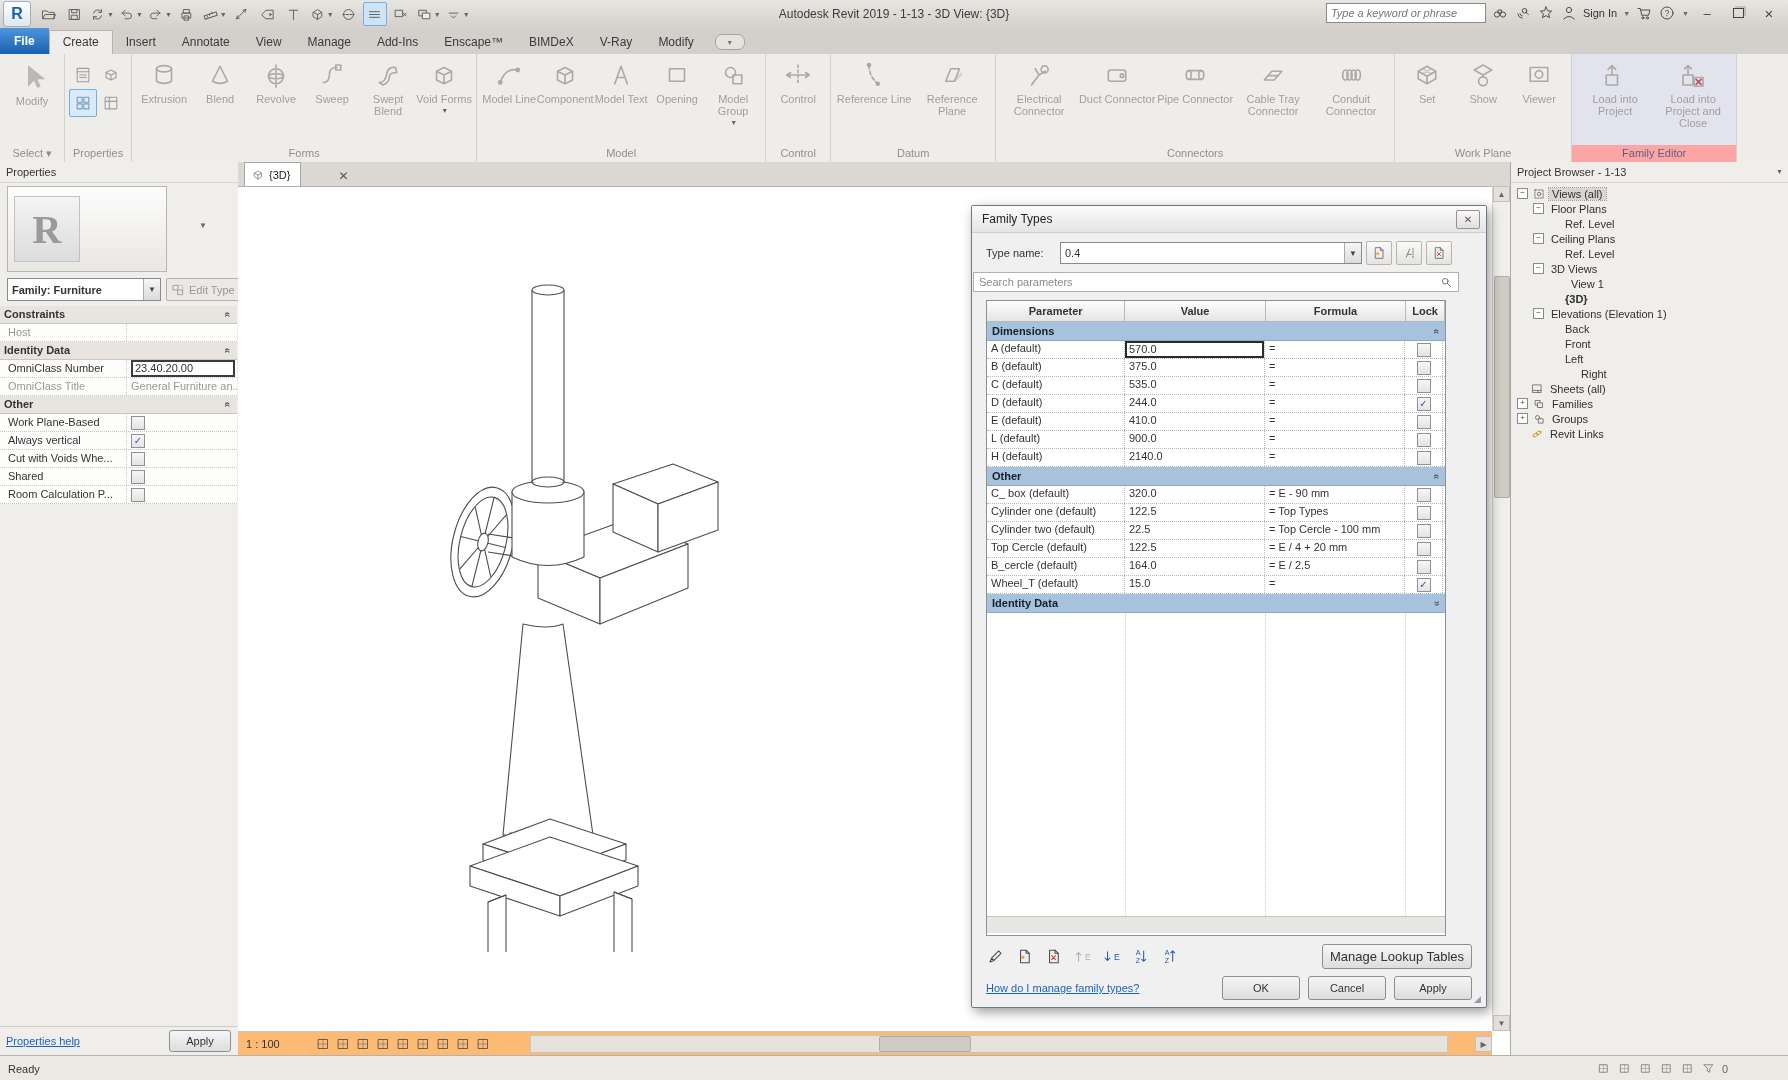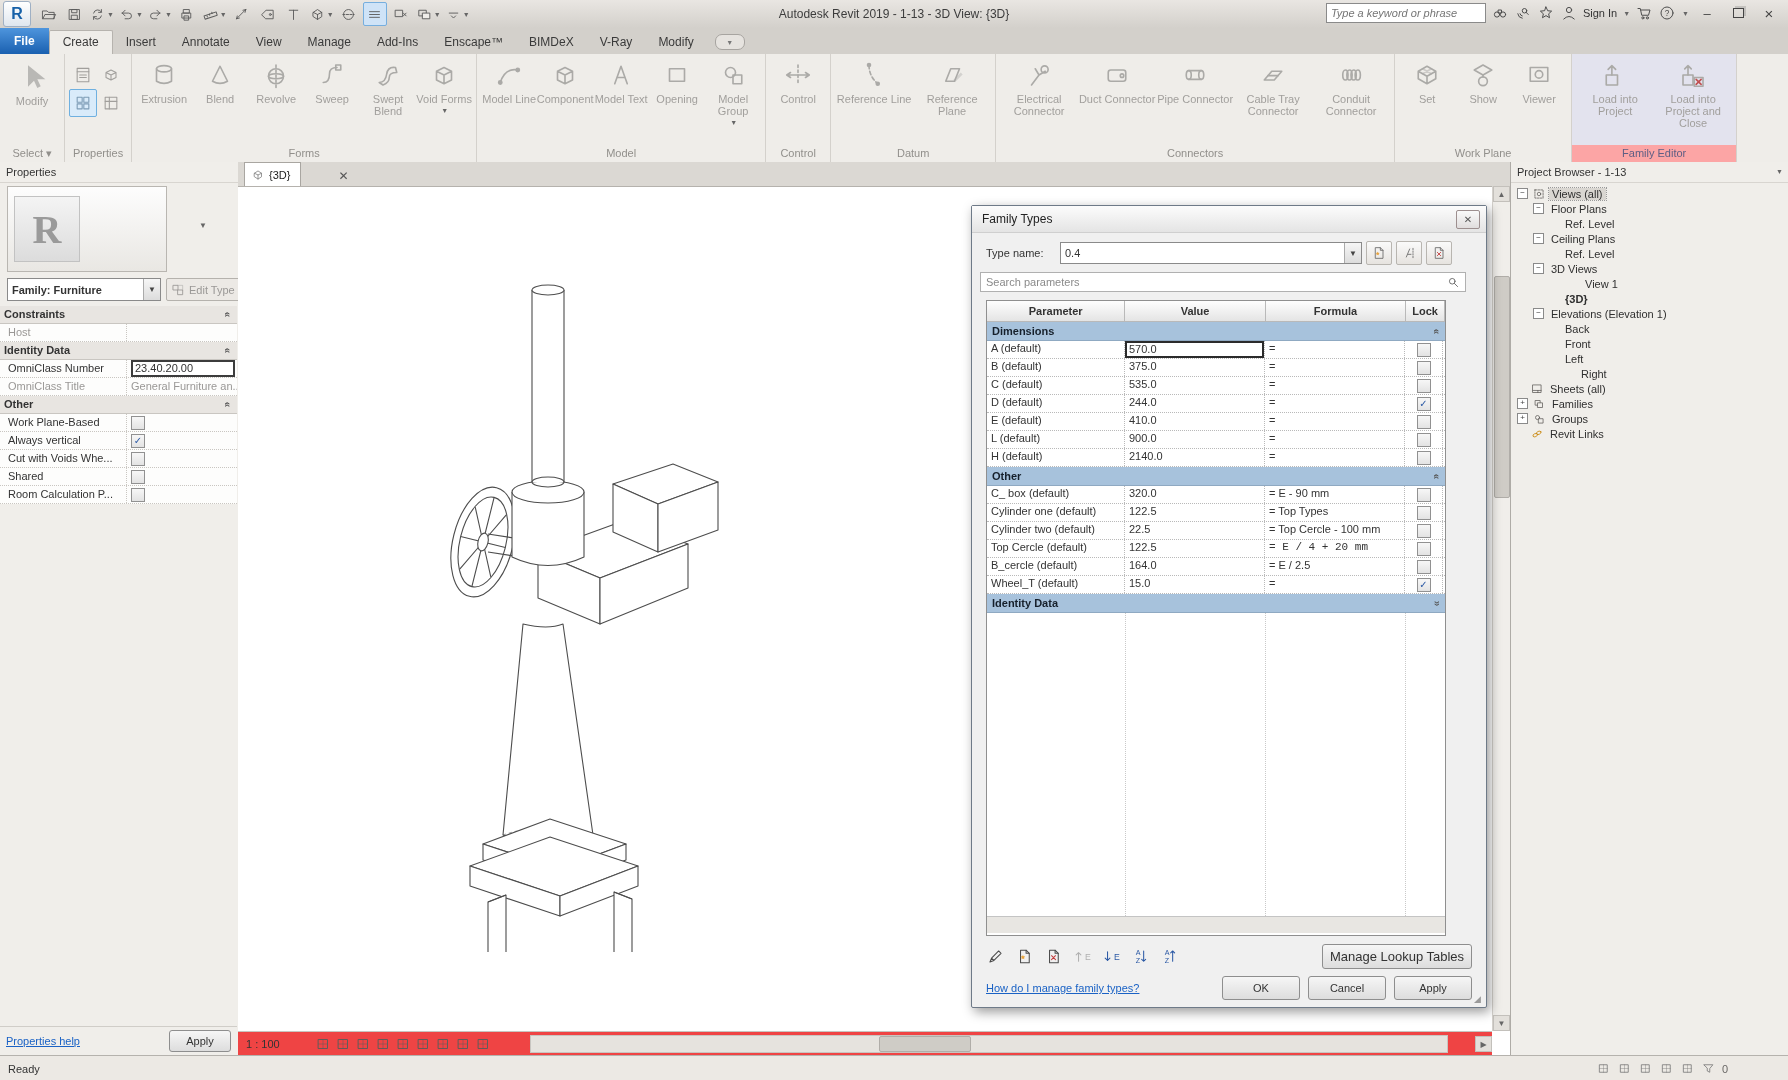--- a/index.html
+++ b/index.html
@@ -94,21 +94,21 @@
            display:flex;align-items:center;gap:4px;padding:0 10px 0 6px;font-size:11px;color:#222;}
   .viewtab .icon{width:14px;height:14px;color:#777;}
   #viewtab-close{width:20px;height:20px;margin-left:32px;color:#555;font-size:12px;display:flex;align-items:center;justify-content:center;}
   #model-svg{left:150px;top:90px;}
   #model-svg path,#model-svg ellipse,#model-svg line{vector-effect:non-scaling-stroke;}
   
   #vscroll{left:1254px;top:24px;width:17px;height:845px;background:#f0eeea;border-left:1px solid #d4d1cc;}
   .sb-arrow{width:17px;height:16px;background:#e3e0db;border:1px solid #c3c0bb;box-sizing:border-box;
             color:#666;font-size:8px;display:flex;align-items:center;justify-content:center;}
   #vthumb{position:absolute;left:1px;top:90px;width:14px;height:220px;background:#cfccc6;border:1px solid #b0ada8;border-radius:2px;}
-  #canvas-bottom{left:0;top:869px;width:1254px;height:24px;background:#ef4444;border-top:1px solid #c8c5c0;display:flex;align-items:center;gap:25px;}
+  #canvas-bottom{left:0;top:869px;width:1254px;height:24px;background:#fdba74;border-top:1px solid #c8c5c0;display:flex;align-items:center;gap:25px;}
   #scale-label{padding:0 8px;color:#333;white-space:nowrap;}
   .vb-ico{width:18px;height:18px;color:#5f5d5a;margin:0 1px;}
   #hscroll{flex:1;height:16px;margin:0 2px 0 12px;background:#e6e3de;border:1px solid #c8c5c0;position:relative;}
   #hthumb{position:absolute;left:38%;top:0;width:90px;height:14px;background:#cfccc6;border:1px solid #b0ada8;border-radius:2px;}
   
   #browser{left:1510px;top:0;width:278px;height:893px;background:#f0eeea;border-left:1px solid #aeaba6;}
   #browser-header{height:20px;line-height:20px;padding:0 6px;display:flex;justify-content:space-between;border-bottom:1px solid #d8d5d0;}
   .trow{display:flex;align-items:center;height:15px;white-space:nowrap;}
   .trow.selected .tlabel{background:#d9d6d1;outline:1px dotted #9a9a9a;}
   .texp{width:9px;height:9px;border:1px solid #8a8a8a;background:#fff;font-size:8px;line-height:7px;
@@ -127,21 +127,21 @@
              display:flex;align-items:center;justify-content:space-between;padding:0 6px 0 10px;font-size:12px;color:#222;}
   #dlg-close{width:22px;height:17px;border:1px solid #9d8f8f;border-radius:2px;background:linear-gradient(#fafafa,#e0dddd);
              color:#555;font-size:10px;display:flex;align-items:center;justify-content:center;}
   #dlg-typename-row{left:14px;top:36px;width:486px;height:22px;display:flex;align-items:center;}
   #dlg-typename-label{width:74px;}
   #dlg-type-combo{width:300px;height:20px;background:#fff;border:1px solid #8a8a8a;display:flex;align-items:center;}
   #dlg-type-combo .val{flex:1;padding-left:4px;}
   .mini-btn{width:24px;height:22px;margin-left:4px;border:1px solid #b8b5b0;border-radius:2px;
             background:linear-gradient(#fafafa,#e6e3df);display:flex;align-items:center;justify-content:center;}
   .mini-btn .icon{width:16px;height:16px;color:#6a6a6a;}
-  #dlg-search{left:8px;top:66px;width:486px;height:20px;border:1px solid #b0b0b0;background:#fff;
+  #dlg-search{left:1px;top:66px;width:486px;height:20px;border:1px solid #b0b0b0;background:#fff;
               display:flex;align-items:center;box-sizing:border-box;}
   #dlg-search .ph{flex:1;padding-left:5px;color:#8a8a8a;}
   #dlg-search .icon{width:15px;height:15px;color:#555;margin-right:4px;}
   #ftable{left:14px;top:94px;width:458px;height:634px;border:1px solid #8f8f8f;background:#fff;overflow:hidden;}
   .th-row{display:flex;height:21px;}
   .th{background:linear-gradient(#fefefe,#e4e4e4);border-right:1px solid #b9b9b9;border-bottom:1px solid #b9b9b9;
       font-weight:bold;text-align:center;line-height:21px;color:#333;}
   .sec-row{display:flex;height:18px;background:#a7c2dc;border-bottom:1px solid #8fa9c2;font-weight:bold;
            color:#16202c;align-items:center;padding:0 5px;justify-content:space-between;}
   .frow{display:flex;height:17px;border-bottom:1px dotted #b9b9b9;background:#fff;}
@@ -922,21 +922,21 @@
             <span class="tlabel">Ceiling Plans</span>
           </div>
           <div class="trow" style="padding-left: 38px;">
             <span style="width: 13px; flex: 0 0 auto;"></span>
             <span class="tlabel">Ref. Level</span>
           </div>
           <div class="trow" style="padding-left: 22px;">
             <span class="texp">−</span>
             <span class="tlabel">3D Views</span>
           </div>
-          <div class="trow" style="padding-left: 58px;">
+          <div class="trow" style="padding-left: 44px;">
             <span style="width: 13px; flex: 0 0 auto;"></span>
             <span class="tlabel">View 1</span>
           </div>
           <div class="trow" style="padding-left: 38px;">
             <span style="width: 13px; flex: 0 0 auto;"></span>
             <span class="tlabel" style="font-weight: bold;">{3D}</span>
           </div>
           <div class="trow" style="padding-left: 22px;">
             <span class="texp">−</span>
             <span class="tlabel">Elevations (Elevation 1)</span>
@@ -1187,21 +1187,21 @@
           <span class="fc" style="width: 138px;">Cylinder two (default)</span>
           <span class="fc" style="width: 140px;">22.5</span>
           <span class="fc" style="width: 140px;">= Top Cercle - 100 mm</span>
           <span class="fc lock" style="width: 38px;">
             <span class="cb"></span>
           </span>
         </div>
         <div class="frow">
           <span class="fc" style="width: 138px;">Top Cercle (default)</span>
           <span class="fc" style="width: 140px;">122.5</span>
-          <span class="fc" style="width: 140px; font-family: Liberation Mono, monospace;">= E / 4 + 20 mm</span>
+          <span class="fc" style="width: 140px;">= E / 4 + 20 mm</span>
           <span class="fc lock" style="width: 38px;">
             <span class="cb"></span>
           </span>
         </div>
         <div class="frow">
           <span class="fc" style="width: 138px;">B_cercle (default)</span>
           <span class="fc" style="width: 140px;">164.0</span>
           <span class="fc" style="width: 140px;">= E / 2.5</span>
           <span class="fc lock" style="width: 38px;">
             <span class="cb"></span>

